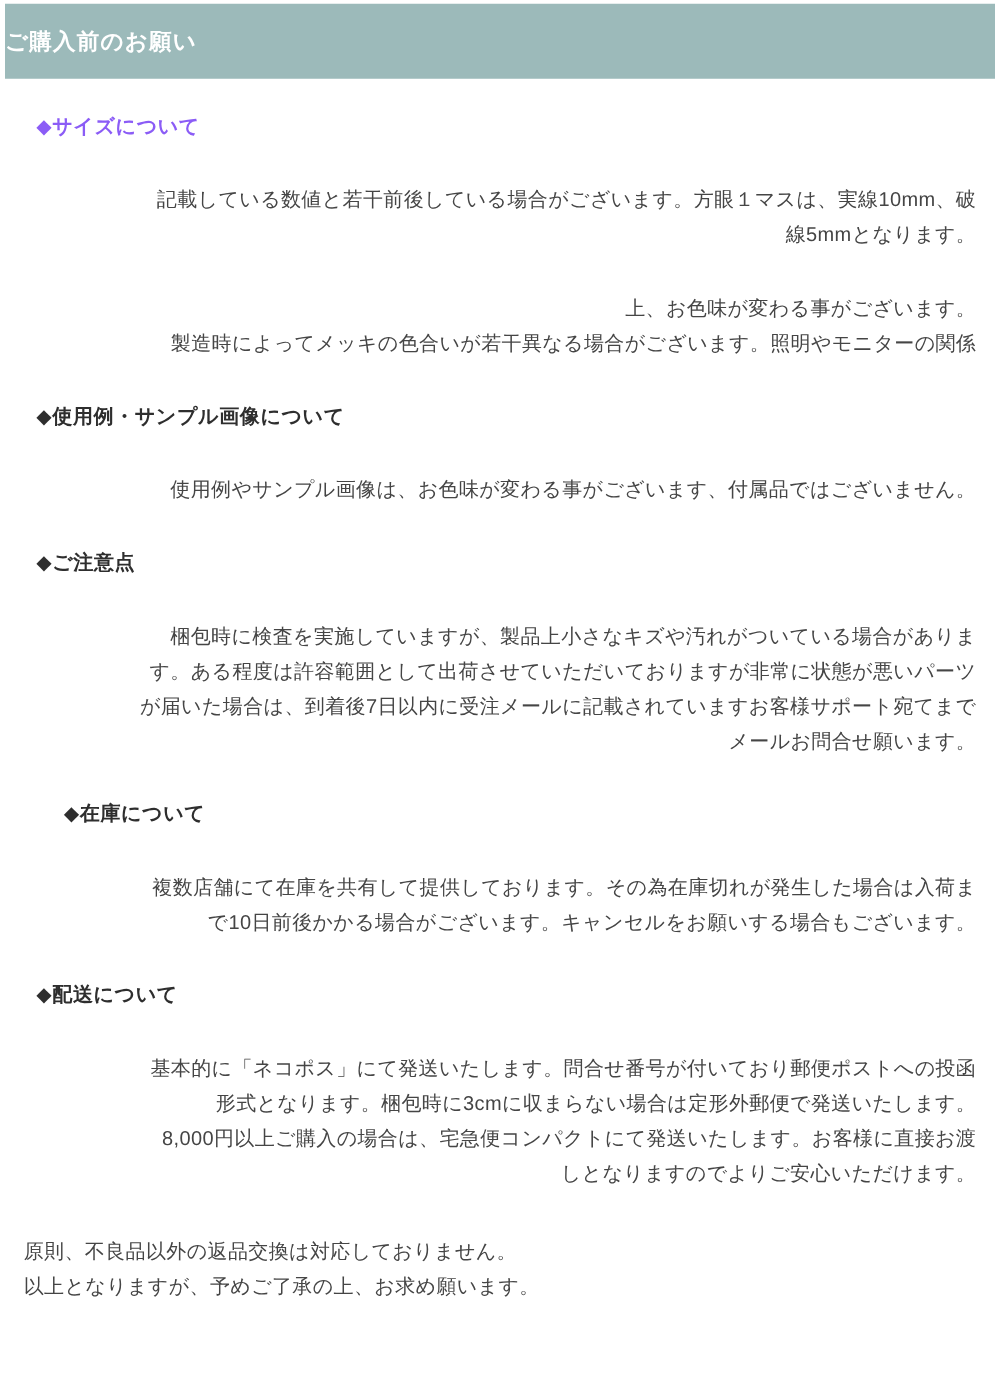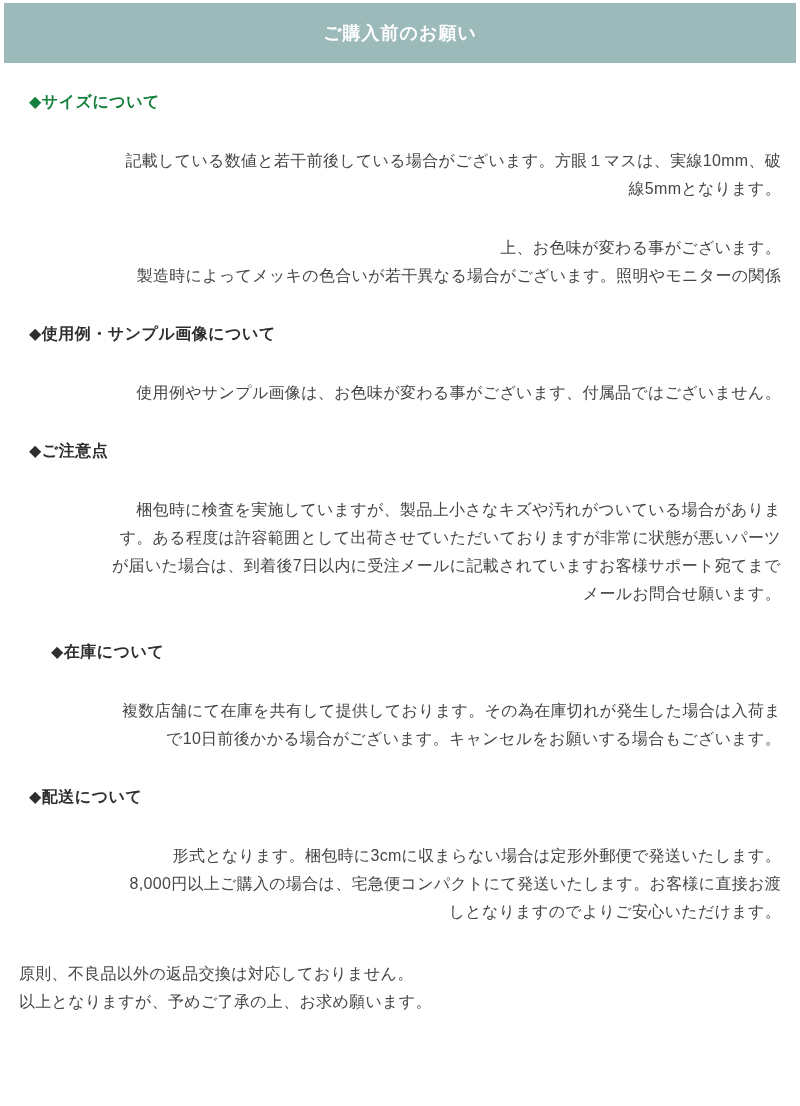--- a/index.html
+++ b/index.html
@@ -13,21 +13,21 @@
     overflow: hidden;
     font-family: "Liberation Sans", "DejaVu Sans", sans-serif;
     -webkit-font-smoothing: antialiased;
   }
   .header-bar {
     margin: 3px 4px 0 4px;
     height: 60px;
     background: #9cbaba;
     display: flex;
     align-items: center;
-    justify-content: center;
+    justify-content: flex-start;
   }
   .header-title {
     color: #ffffff;
     font-size: 18px;
     font-weight: bold;
     letter-spacing: 1px;
   }
   .content {
     padding: 0 19px;
     color: #454545;
@@ -65,21 +65,21 @@
 
 <div class="page">
 
   <div class="header-bar" style="background: rgb(156, 186, 186);">
     <span class="header-title" style="color: rgb(255, 255, 255);">ご購入前のお願い</span>
   </div>
 
   <div class="content" style="color: rgb(69, 69, 69);">
 
     <section class="sec">
-      <h2 class="sec-h" style="color: #15803d;">◆サイズについて</h2>
+      <h2 class="sec-h" style="color: #8b5cf6;">◆サイズについて</h2>
       <p class="sec-p">
         <span class="ln">記載している数値と若干前後している場合がございます。方眼１マスは、実線10mm、破</span>
         <span class="ln">線5mmとなります。</span>
       </p>
     </section>
 
     <section class="sec">
       <p class="sec-p">
         <span class="ln">上、お色味が変わる事がございます。</span>
         <span class="ln">製造時によってメッキの色合いが若干異なる場合がございます。照明やモニターの関係</span>
@@ -107,20 +107,21 @@
       <h2 class="sec-h" style="color: rgb(46, 46, 46); margin-left: 32px;">◆在庫について</h2>
       <p class="sec-p">
         <span class="ln">複数店舗にて在庫を共有して提供しております。その為在庫切れが発生した場合は入荷ま</span>
         <span class="ln">で10日前後かかる場合がございます。キャンセルをお願いする場合もございます。</span>
       </p>
     </section>
 
     <section class="sec">
       <h2 class="sec-h" style="color: rgb(46, 46, 46);">◆配送について</h2>
       <p class="sec-p">
+        <span class="ln">基本的に「ネコポス」にて発送いたします。問合せ番号が付いており郵便ポストへの投函</span>
         <span class="ln">形式となります。梱包時に3cmに収まらない場合は定形外郵便で発送いたします。</span>
         <span class="ln">8,000円以上ご購入の場合は、宅急便コンパクトにて発送いたします。お客様に直接お渡</span>
         <span class="ln">しとなりますのでよりご安心いただけます。</span>
       </p>
     </section>
 
     <p class="closing">
       <span class="ln">原則、不良品以外の返品交換は対応しておりません。</span>
       <span class="ln">以上となりますが、予めご了承の上、お求め願います。</span>
     </p>

